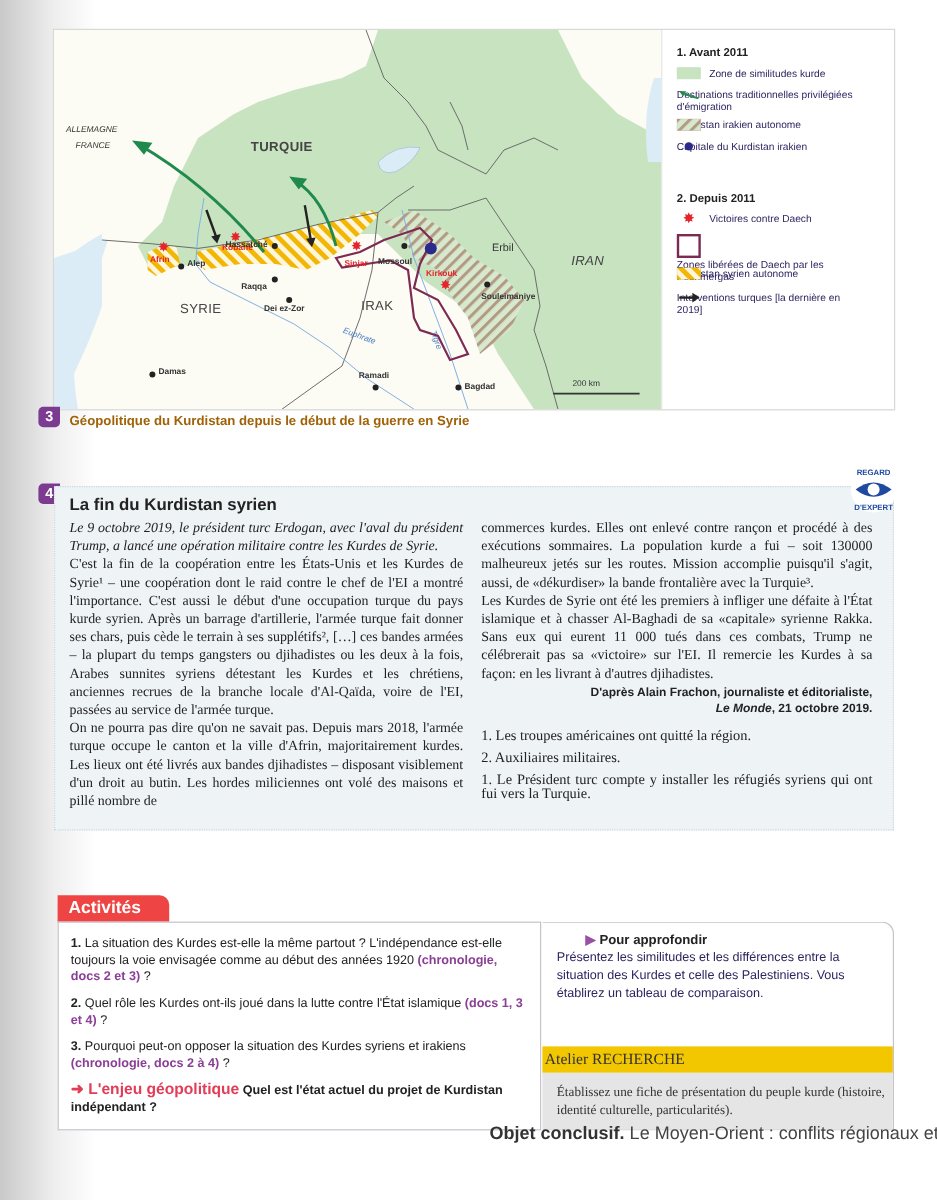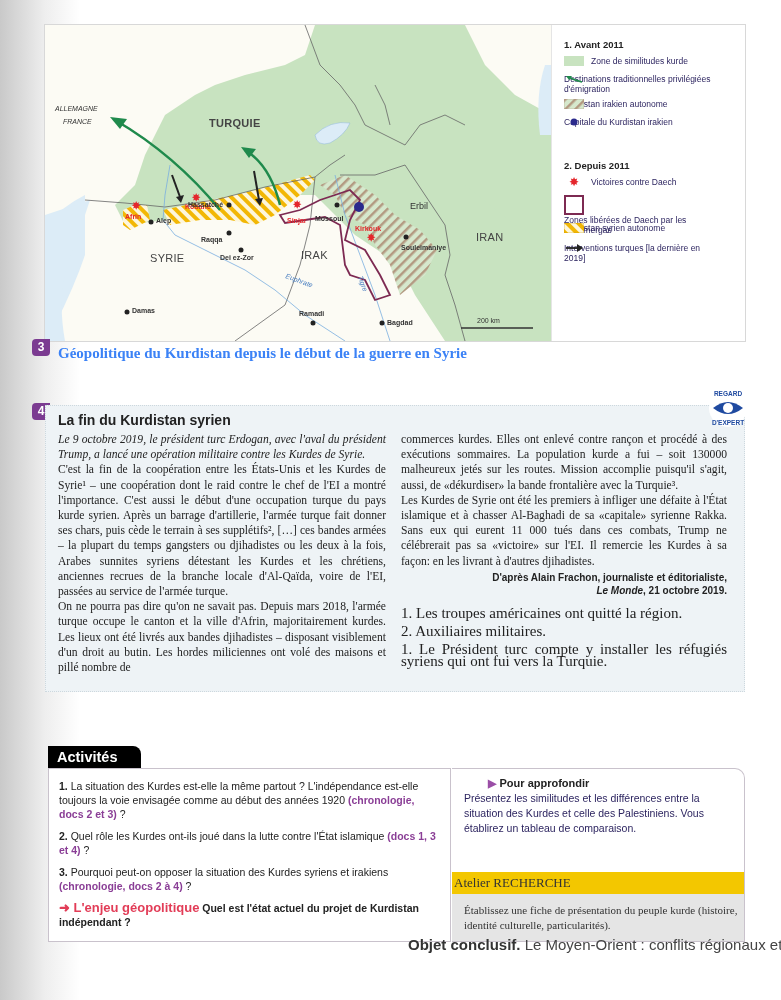--- a/index.html
+++ b/index.html
@@ -12,33 +12,33 @@
   .maplabel.red{color:#e4262c;}
   .maplabel.big{font-size:11px;font-weight:normal;color:#444;letter-spacing:0.3px;}
   .maplabel.ital{font-style:italic;font-weight:normal;font-size:7px;}
   .maplabel.river{color:#4a7fc0;font-style:italic;font-weight:normal;font-size:7px;}
   .legend{position:absolute;left:506px;top:0;width:194px;height:316px;background:#fff;border-left:1px solid #e5e5e5;}
   .lg-h{position:absolute;left:12px;font-size:9.5px;font-weight:bold;color:#222;}
   .lg-row{position:absolute;left:12px;display:flex;align-items:flex-start;font-size:8.5px;color:#2d2560;line-height:10px;}
   .lg-sw{width:20px;height:10px;margin-right:7px;flex:0 0 20px;}
   
   .num{width:18px;height:17px;background:#7b3b91;color:#fff;font-weight:bold;font-size:12px;border-radius:4px 0 4px 4px;text-align:center;line-height:17px;}
-  .doc3title{left:58px;top:345px;font-size:15px;font-weight:bold;color:#3b82f6;font-family:Liberation Serif, serif;}
+  .doc3title{left:58px;top:345px;font-size:11px;font-weight:bold;color:#a16207;}
   
   .doc4{left:45px;top:405px;width:698px;height:285px;background:#eef3f6;border:1px dotted #cdd8de;}
   .doc4 .title{position:absolute;left:12px;top:6px;font-size:14px;font-weight:bold;color:#222;}
   .col{position:absolute;font-family:"Liberation Serif",serif;font-size:11.6px;line-height:15.2px;color:#222;text-align:justify;}
   .col p{margin:0;}
   .intro{font-style:italic;}
   .source{text-align:right;font-family:"Liberation Sans",sans-serif;font-weight:bold;font-size:10px;line-height:13px;margin-top:2px;}
-  .notes{font-size:15px;line-height:12px;margin-top:10px;}
+  .notes{font-size:12px;line-height:12px;margin-top:10px;}
   .notes div{margin-bottom:6px;}
   .badge-expert{left:705px;top:388px;width:46px;height:40px;}
   
-  .act-tab{left:48px;top:746px;width:84px;height:23px;background:#000000;color:#fff;font-weight:bold;font-size:14.5px;line-height:23px;padding-left:9px;border-radius:0 8px 0 0;}
+  .act-tab{left:48px;top:746px;width:84px;height:23px;background:#ef4444;color:#fff;font-weight:bold;font-size:14.5px;line-height:23px;padding-left:9px;border-radius:0 8px 0 0;}
   .act-box{left:48px;top:768px;width:401px;height:172px;border:1px solid #c9c2cc;border-left:1px solid #c9c2cc;background:#fff;}
   .q{position:absolute;left:10px;font-size:10.5px;line-height:14px;color:#222;width:380px;}
   .q b.n{color:#222;}
   .q .ref{color:#8a3e96;font-weight:bold;}
   .enjeu{color:#e23c57;font-weight:bold;font-size:13px;}
   .right-box{left:452px;top:768px;width:292px;height:172px;border:1px solid #c9c2cc;border-left:none;border-radius:0 10px 0 0;background:#fff;}
   .pa-title{position:absolute;left:12px;top:8px;font-size:11px;font-weight:bold;color:#222;padding-left:24px;}
   .pa-text{position:absolute;left:12px;top:22px;width:270px;font-size:10.5px;line-height:15px;color:#2d2560;}
   .atelier-h{position:absolute;left:0;top:103px;width:292px;height:22px;background:#f3c700;font-family:"Liberation Serif",serif;font-size:13px;color:#333;line-height:22px;padding-left:2px;box-sizing:border-box;}
   .atelier-body{position:absolute;left:0;top:125px;width:292px;height:47px;background:#e5e5e5;}
@@ -116,21 +116,21 @@
   <span class="maplabel red" style="left:87px;top:175px;font-size:10px;">✸</span>
   <span class="maplabel red" style="left:147px;top:167px;font-size:10px;">✸</span>
   <span class="maplabel red" style="left:248px;top:174px;font-size:10px;">✸</span>
   <span class="maplabel red" style="left:322px;top:207px;font-size:10px;">✸</span>
 
   <span class="maplabel ital" style="left:10px;top:80px;">ALLEMAGNE</span>
   <span class="maplabel ital" style="left:18px;top:93px;">FRANCE</span>
   <span class="maplabel big" style="left:164px;top:92px;font-weight:bold;">TURQUIE</span>
   <span class="maplabel big" style="left:105px;top:227px;">SYRIE</span>
   <span class="maplabel big" style="left:256px;top:224px;">IRAK</span>
-  <span class="maplabel big" style="left:431px;top:206px;">IRAN</span>
+  <span class="maplabel big" style="left:431px;top:187px;font-style:italic;">IRAN</span>
 
   <span class="maplabel red" style="left:80px;top:188px;font-size:7px;">Afrin</span>
   <span class="maplabel" style="left:111px;top:192px;font-size:7px;">Alep</span>
   <span class="maplabel red" style="left:140px;top:178px;font-size:7px;">Kobané</span>
   <span class="maplabel" style="left:143px;top:176px;font-size:7px;">Hassatché</span>
   <span class="maplabel" style="left:156px;top:211px;font-size:7px;">Raqqa</span>
   <span class="maplabel" style="left:175px;top:229px;font-size:7px;">Dei ez-Zor</span>
   <span class="maplabel red" style="left:242px;top:192px;font-size:7px;">Sinjar</span>
   <span class="maplabel" style="left:270px;top:190px;font-size:7px;">Mossoul</span>
   <span class="maplabel" style="left:321px;top:176px;font-size:9px;font-weight:normal;padding-left:44px;">Erbil</span>

